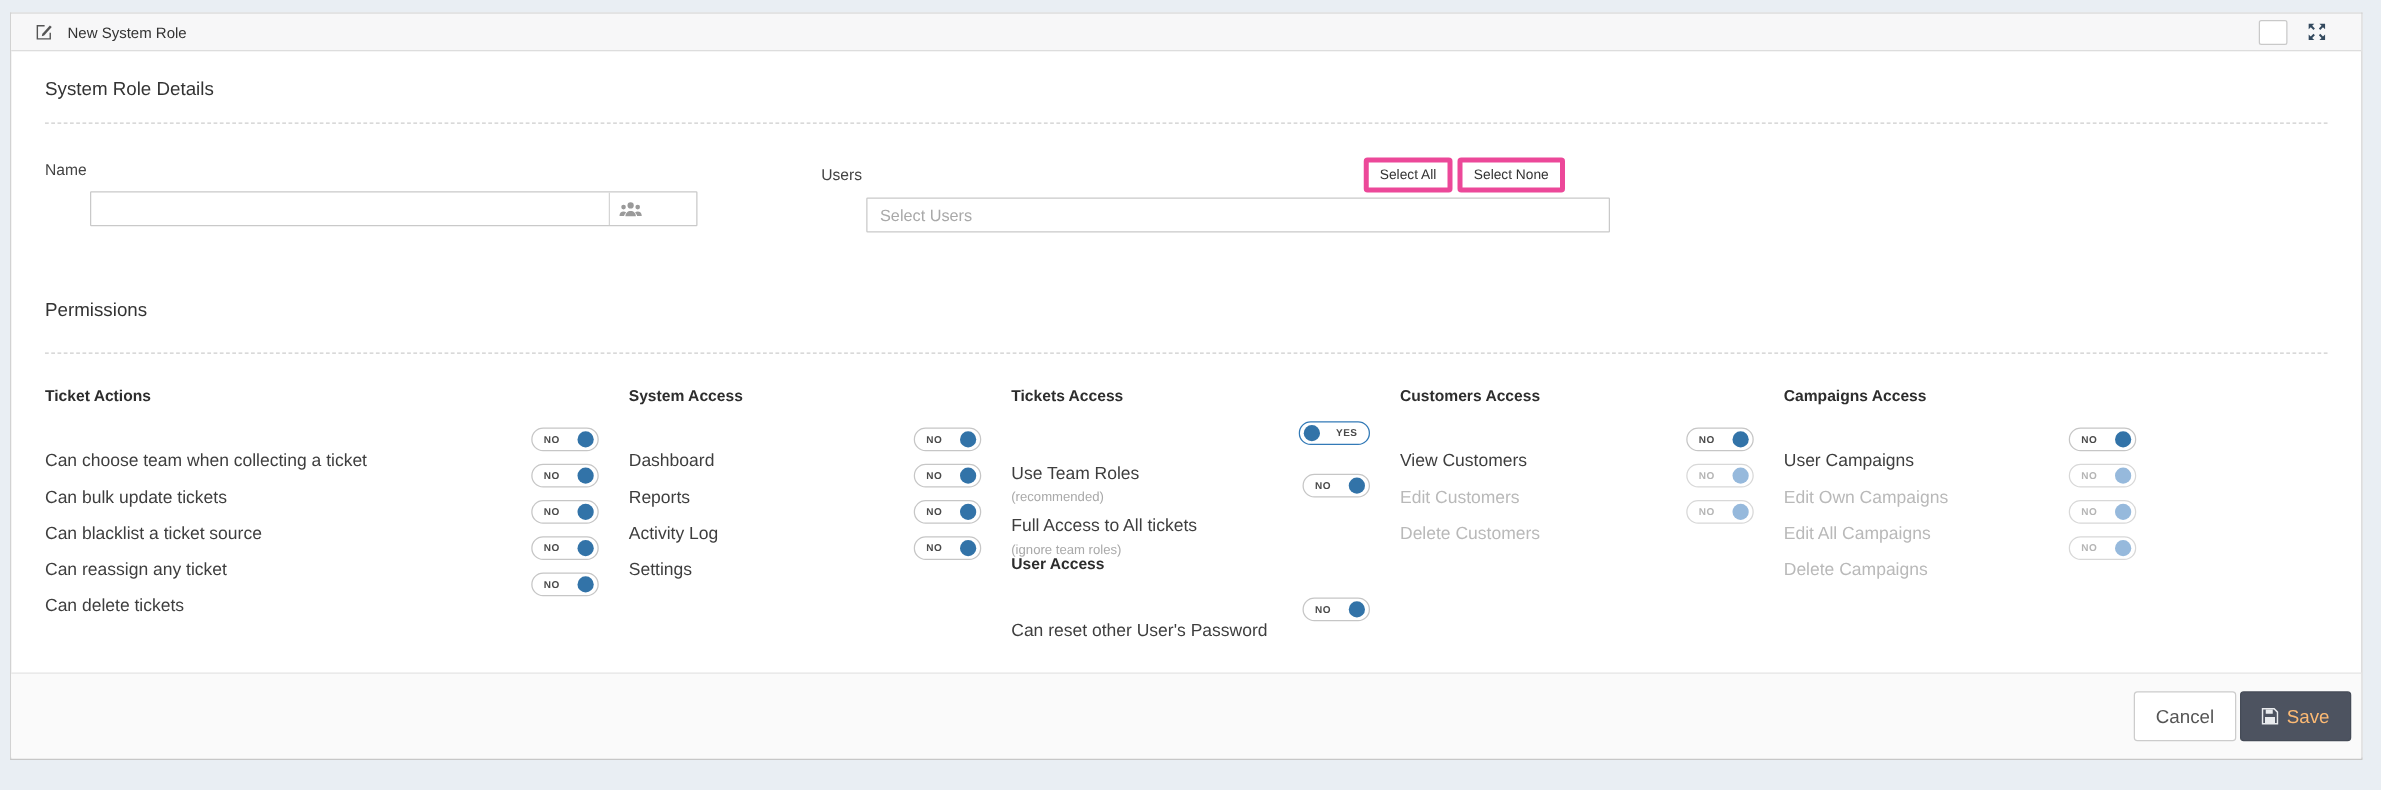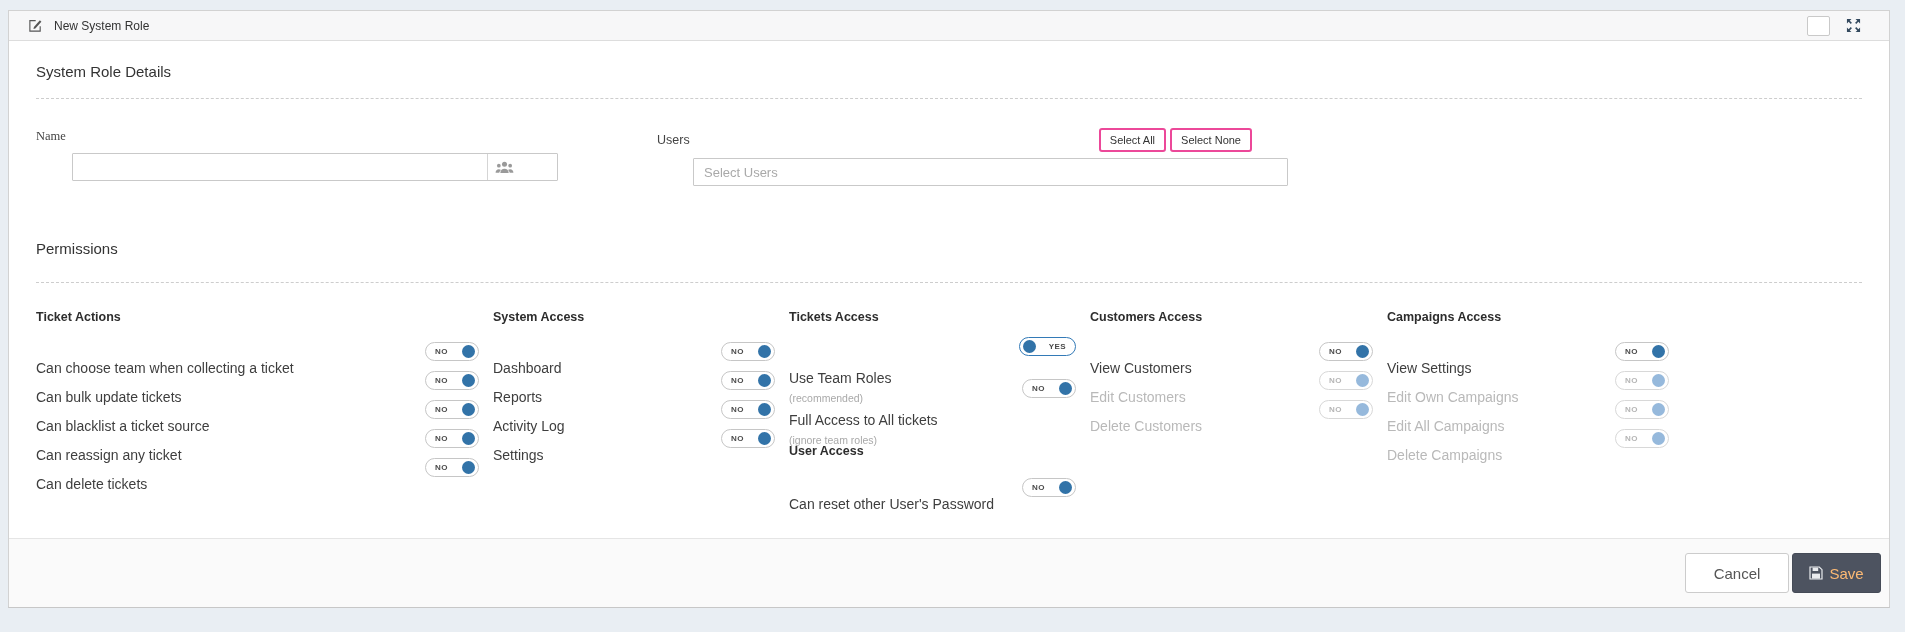--- a/index.html
+++ b/index.html
@@ -27,42 +27,42 @@
   
   .panel-body { height:497px; padding:22px 27px 0; }
   .section-title { font-size:15px; font-weight:normal; color:#333; line-height:18px; margin:0 0 17px; }
   .section-title.second { margin-top:54px; margin-bottom:24px; }
   .hr-dash { border:none; border-top:1px dashed #cdcdcd; margin:0; }
   
   .fields-row { display:flex; margin-top:30px; }
   .field-name { width:486px; margin-right:135px; }
   .field-users { width:595px; }
   .f-label { font-size:12.5px; color:#444; line-height:15px; }
-  .field-name .f-label { display:block; margin-bottom:9px;font-family:Liberation Serif, serif; }
+  .field-name .f-label { display:block; margin-bottom:9px; }
   .users-head { display:flex; align-items:center; justify-content:space-between; margin-bottom:7px; height:22px; }
   .mini-btns { display:flex; gap:4px; }
   .mini-btn {
     font-family:inherit; font-size:11px; color:#333; background:#fff;
-    border:2px solid #ec4899; border-radius:3px; padding:4px 9px; cursor:pointer; line-height:12px;
+    border:4px solid #ec4899; border-radius:3px; padding:4px 9px; cursor:pointer; line-height:12px;
   }
   .input-wrap { position:relative; }
   .text-input {
     width:100%; height:28px; border:1px solid #c9c9c9; border-radius:1px; background:#fff;
     font-family:inherit; font-size:13px; color:#333; padding:0 10px; outline:none;margin-left:36px;
   }
   .text-input.with-icon { padding-right:42px; }
   .text-input::placeholder { color:#a9a9a9; }
   .input-icon-zone {
     position:absolute; top:1px; bottom:1px; right:1px; width:34px;
     border-left:1px solid #d5d5d5; display:flex; align-items:center; justify-content:center;
   }
   
   .perm-grid {
     margin-top:26px; display:grid;
-    grid-template-columns:443px 282px 287px 283px 282px; column-gap:14px;
+    grid-template-columns:443px 282px 287px 283px 282px; column-gap:24px;
     align-items:start;
   }
   .pg-title { font-size:12.5px; font-weight:bold; color:#2d2d2d; line-height:16px; margin:0 0 12px; }
   .pg-title.sub { margin-top:22px; margin-bottom:14px; }
   .perm-row { height:29px; display:flex; align-items:center; justify-content:space-between; }
   .perm-row.note-row { height:42px; align-items:flex-start; }
   .perm-label { font-size:14px; color:#3e3e3e; line-height:17px;margin-top:33px; }
   .perm-row.dis .perm-label { color:#b9b9b9; }
   .note { font-size:10.5px; color:#a9a9a9; margin-top:5px; }
   
@@ -77,21 +77,21 @@
   .toggle.on { flex-direction:row-reverse; border-color:#337ab7; width:57px; min-width:57px; padding:0 9px 0 3px; }
   .toggle.dis { border-color:#d8d8d8; }
   .toggle.dis .tg-text { color:#b5b5b5; }
   .toggle.dis .tg-knob { background:#96b9dc; }
   
   .panel-footer {
     height:69px; background:#fafafa; border-top:1px solid #e5e5e5;
     display:flex; align-items:center; justify-content:flex-end; gap:3px; padding:0 8px;
   }
   .btn { font-family:inherit; font-size:15px; height:40px; border-radius:3px; cursor:pointer; }
-  .btn-cancel { width:104px; background:#fff; border:1px solid #cccccc; color:#555; }
+  .btn-cancel { width:82px; background:#fff; border:1px solid #cccccc; color:#555; }
   .btn-save {
     width:89px; background:#4d5360; border:1px solid #454b57; color:#fdba74;
     display:inline-flex; align-items:center; justify-content:center; gap:6px;
   }
 </style>
 </head>
 <body>
 
 <div class="panel">
 
@@ -280,21 +280,21 @@
           <span class="toggle dis">
               <span class="tg-text">NO</span>
               <span class="tg-knob"></span>
             </span>
         </div>
       </div>
 
       <div class="perm-col">
         <div class="pg-title">Campaigns Access</div>
         <div class="perm-row">
-          <span class="perm-label">View Settings</span>
+          <span class="perm-label">User Campaigns</span>
           <span class="toggle">
               <span class="tg-text">NO</span>
               <span class="tg-knob"></span>
             </span>
         </div>
         <div class="perm-row dis">
           <span class="perm-label">Edit Own Campaigns</span>
           <span class="toggle dis">
               <span class="tg-text">NO</span>
               <span class="tg-knob"></span>

